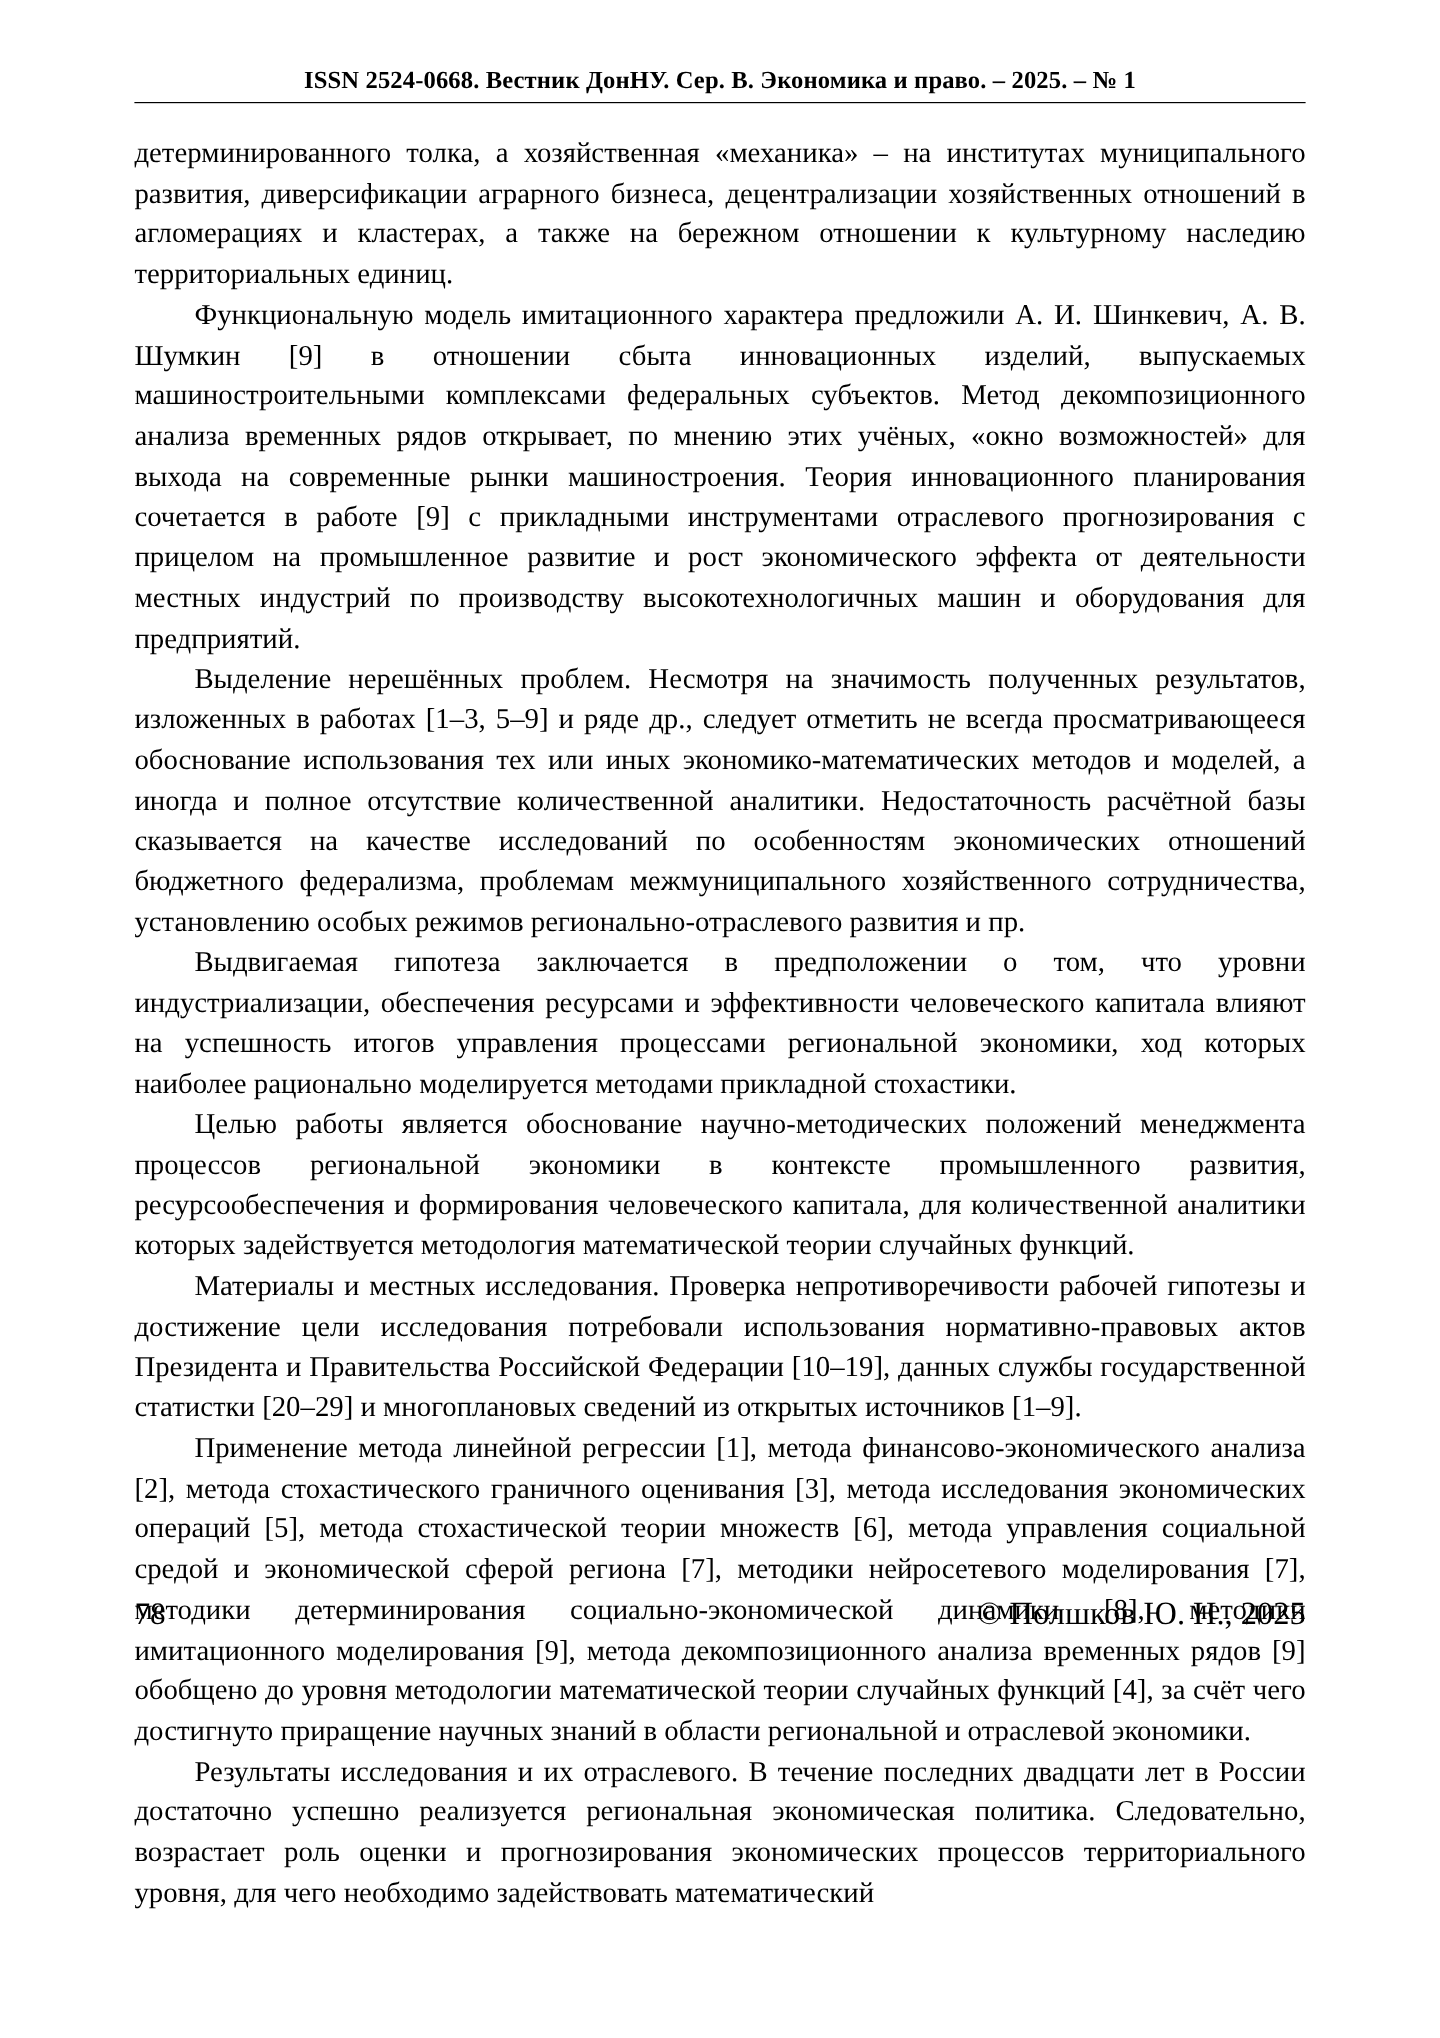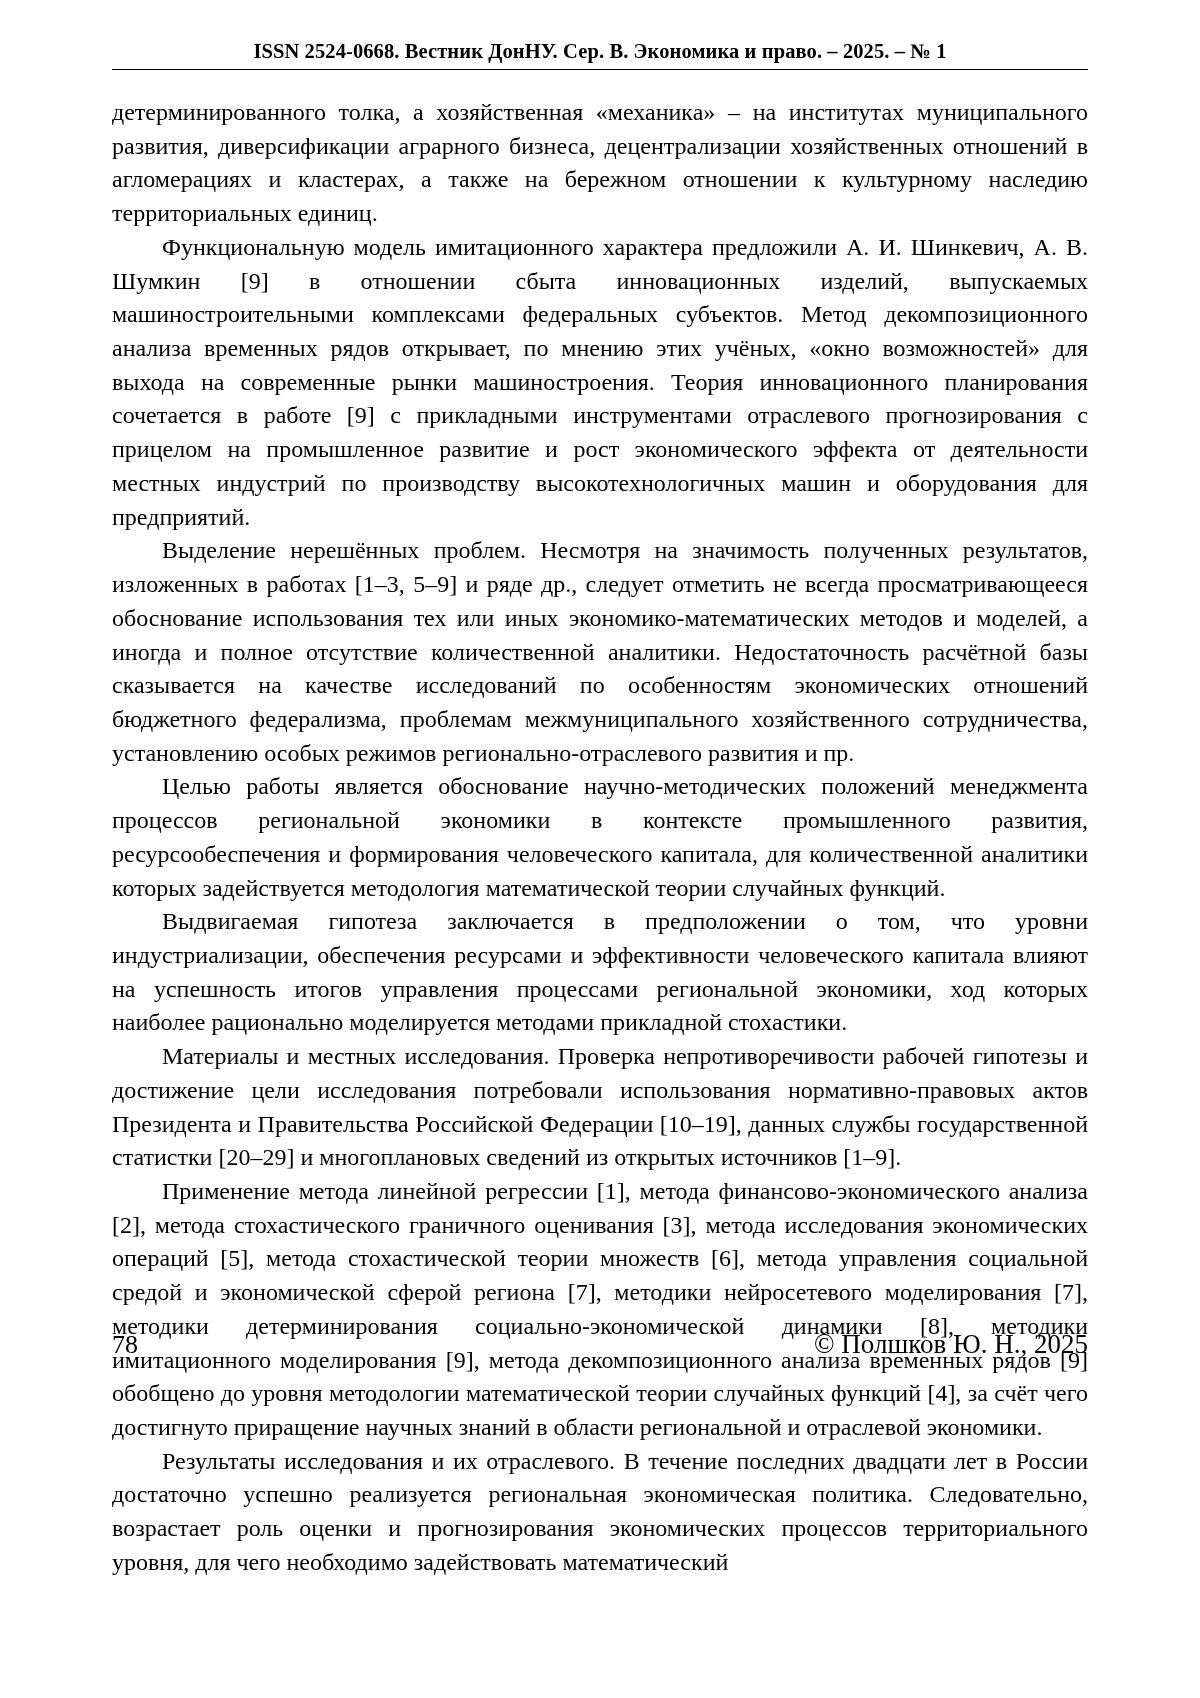--- a/index.html
+++ b/index.html
@@ -15,21 +15,21 @@
     position: relative;
     overflow: hidden;
   }
   .page {
     position: absolute;
     left: 0;
     top: 0;
     width: 1200px;
     height: 1438px;
     box-sizing: border-box;
-    padding: 40px 112px 60px 112px;
+    padding: 56px 112px 60px 112px;
   }
   .running-head {
     font-size: 20.5px;
     font-weight: bold;
     text-align: center;
     letter-spacing: 0.1px;
     margin: 0 0 6px 0;
     white-space: nowrap;
   }
   .head-rule {
@@ -77,22 +77,22 @@
 
 <div class="page">
 
   <div class="running-head">ISSN 2524-0668. Вестник ДонНУ. Сер. В. Экономика и право. – 2025. – № 1</div>
   <hr class="head-rule">
 
   <div class="body-text" id="body-text">
       <p class="noindent"><span>детерминированного толка, а хозяйственная «механика» – на институтах муниципального развития, диверсификации аграрного бизнеса, децентрализации хозяйственных отношений в агломерациях и кластерах, а также на бережном отношении к культурному наследию территориальных единиц.</span></p>
       <p><span>Функциональную модель имитационного характера предложили А. И. Шинкевич, А. В. Шумкин [9] в отношении сбыта инновационных изделий, выпускаемых машиностроительными комплексами федеральных субъектов. Метод декомпозиционного анализа временных рядов открывает, по мнению этих учёных, «окно возможностей» для выхода на современные рынки машиностроения. Теория инновационного планирования сочетается в работе [9] с прикладными инструментами отраслевого прогнозирования с прицелом на промышленное развитие и рост экономического эффекта от деятельности местных индустрий по производству высокотехнологичных машин и оборудования для предприятий.</span></p>
       <p><b>Выделение нерешённых проблем.</b><span> Несмотря на значимость полученных результатов, изложенных в работах [1–3, 5–9] и ряде др., следует отметить не всегда просматривающееся обоснование использования тех или иных экономико-математических методов и моделей, а иногда и полное отсутствие количественной аналитики. Недостаточность расчётной базы сказывается на качестве исследований по особенностям экономических отношений бюджетного федерализма, проблемам межмуниципального хозяйственного сотрудничества, установлению особых режимов регионально-отраслевого развития и пр.</span></p>
+      <p><span>Выдвигаемая </span><b>гипотеза</b><span> заключается в предположении о том, что уровни индустриализации, обеспечения ресурсами и эффективности человеческого капитала влияют на успешность итогов управления процессами региональной экономики, ход которых наиболее рационально моделируется методами прикладной стохастики.</span></p>
       <p><b>Целью работы</b><span> является обоснование научно-методических положений менеджмента процессов региональной экономики в контексте промышленного развития, ресурсообеспечения и формирования человеческого капитала, для количественной аналитики которых задействуется методология математической теории случайных функций.</span></p>
-      <p><span>Выдвигаемая </span><b>гипотеза</b><span> заключается в предположении о том, что уровни индустриализации, обеспечения ресурсами и эффективности человеческого капитала влияют на успешность итогов управления процессами региональной экономики, ход которых наиболее рационально моделируется методами прикладной стохастики.</span></p>
       <p><b>Материалы и местных исследования.</b><span> Проверка непротиворечивости рабочей гипотезы и достижение цели исследования потребовали использования нормативно-правовых актов Президента и Правительства Российской Федерации [10–19], данных службы государственной статистки [20–29] и многоплановых сведений из открытых источников [1–9].</span></p>
       <p><span>Применение метода линейной регрессии [1], метода финансово-экономического анализа [2], метода стохастического граничного оценивания [3], метода исследования экономических операций [5], метода стохастической теории множеств [6], метода управления социальной средой и экономической сферой региона [7], методики нейросетевого моделирования [7], методики детерминирования социально-экономической динамики [8], методики имитационного моделирования [9], метода декомпозиционного анализа временных рядов [9] обобщено до уровня методологии математической теории случайных функций [4], за счёт чего достигнуто приращение научных знаний в области региональной и отраслевой экономики.</span></p>
       <p><b>Результаты исследования и их отраслевого.</b><span> В течение последних двадцати лет в России достаточно успешно реализуется региональная экономическая политика. Следовательно, возрастает роль оценки и прогнозирования экономических процессов территориального уровня, для чего необходимо задействовать математический</span></p>
     </div>
 
   <div class="footer">
     <span class="page-num">78</span>
     <span class="copyright">© Полшков Ю. Н., 2025</span>
   </div>
 

